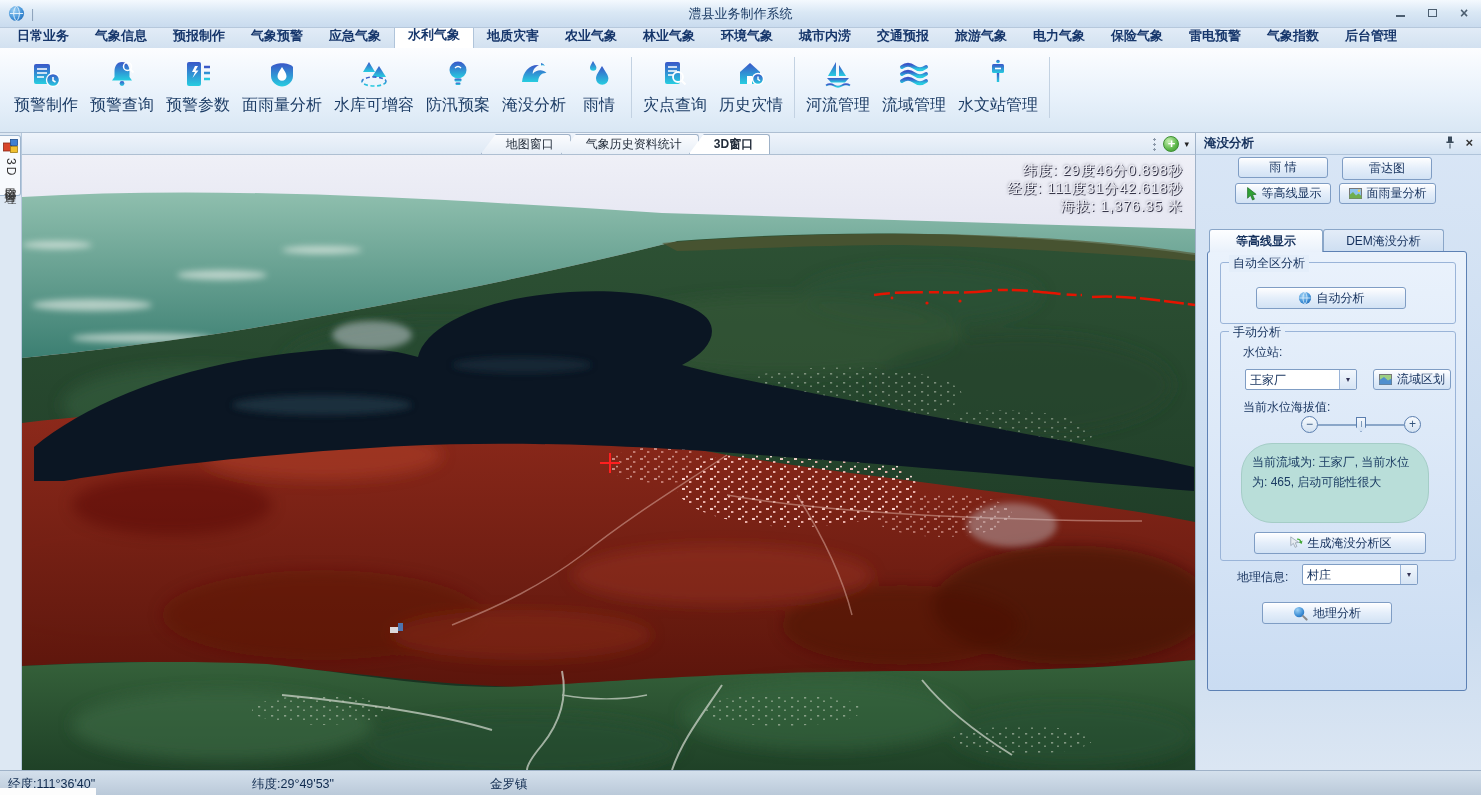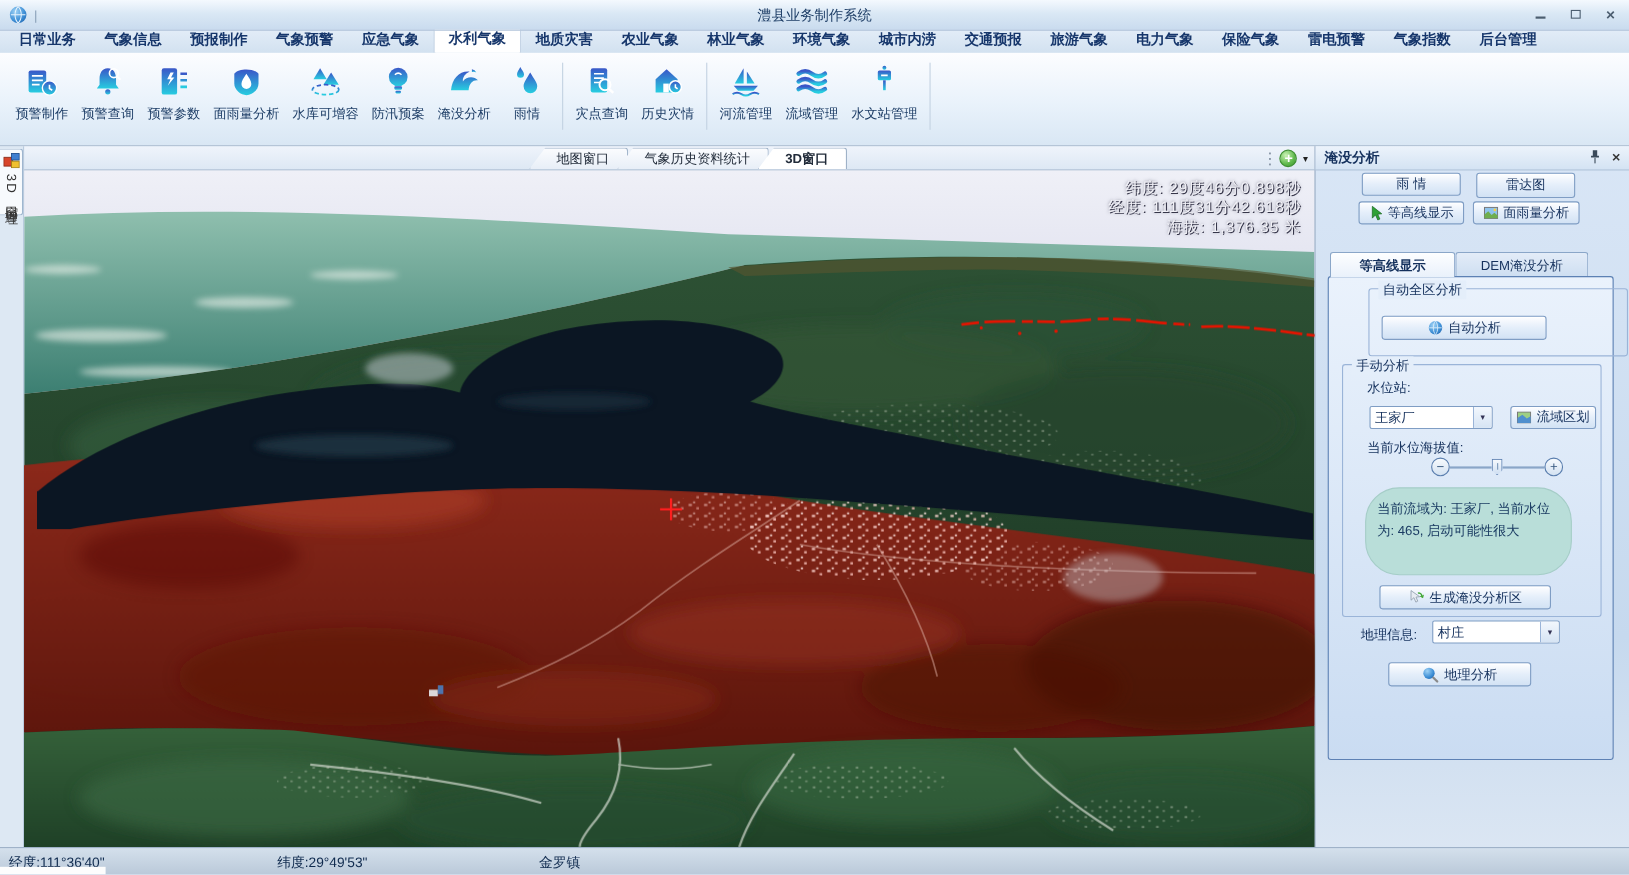--- a/index.html
+++ b/index.html
@@ -19,21 +19,21 @@
 
   
   .menubar { height:20px; background:linear-gradient(#e2ecf7,#d2e1f0); display:flex; align-items:flex-end; padding-left:4px; }
   .menu-item { padding:2px 13px 3px; font-size:13px; font-weight:bold; color:#16366b; white-space:nowrap; }
   .menu-item.active { background:#fff; border:1px solid #b0c4da; border-bottom:none; border-radius:3px 3px 0 0; padding-bottom:4px; }
 
   
   .ribbon { height:85px; background:linear-gradient(#fcfdff,#e9f2fb 55%,#d9e7f4); border-bottom:1px solid #aebfd2; display:flex; align-items:flex-start; padding:7px 4px 0 8px; }
   .ribbon-item { min-width:54px; display:flex; flex-direction:column; align-items:center; gap:5px; padding:3px 6px; color:#1d3d66; }
   .ribbon-item svg { width:32px; height:32px; }
-  .ribbon-label { font-size:12px; white-space:nowrap; }
+  .ribbon-label { font-size:16px; white-space:nowrap; }
   .ribbon-sep { width:1px; background:#c3d2e2; align-self:stretch; margin:2px 5px 14px; }
 
   
   .workspace { height:637px; display:flex; }
 
   .leftstrip { width:22px; background:#dde8f3; border-right:1px solid #b6c8dc; }
   .strip-tab { margin-top:2px; width:21px; background:#f7fafd; border:1px solid #9fb6cf; border-left:none; border-radius:0 3px 3px 0; padding:3px 0 10px; display:flex; flex-direction:column; align-items:center; gap:5px; }
   .strip-tab svg { width:15px; height:14px; }
   .strip-text { writing-mode:vertical-rl; font-size:12px; color:#333; letter-spacing:2px; }
 
@@ -444,21 +444,21 @@
           <circle cx="10" cy="2.8" r="1.3" fill="#f5d04a"></circle>
         </svg>
       <span>面雨量分析</span>
     </div>
 
     <div class="ptab active" style="left:13px; top:96px; width:114px;">等高线显示</div>
     <div class="ptab" style="left:127px; top:96px; width:121px;">DEM淹没分析</div>
 
     <div class="innerbox"></div>
 
-    <div class="groupbox" style="left:24px; top:129px; width:236px; height:62px;margin-left:24px;">
+    <div class="groupbox" style="left:24px; top:129px; width:236px; height:62px;">
       <span class="grouplabel">自动全区分析</span>
     </div>
     <div class="pbtn" style="left:60px; top:154px; width:150px; height:22px;">
       <svg width="14" height="14" viewBox="0 0 16 16">
           <circle cx="8" cy="8" r="7" fill="url(#sph)"></circle>
           <path d="M1.5,8 H14.5 M8,1 C5,4 5,12 8,15 M8,1 C11,4 11,12 8,15" stroke="#dff0fc" stroke-width="0.9" fill="none"></path>
         </svg>
       <span>自动分析</span>
     </div>
 
@@ -479,21 +479,21 @@
     </div>
     <span class="plabel" style="left:47px; top:266px;">当前水位海拔值:</span>
     <div class="sliderrow" style="left:105px; top:283px;">
       <div class="s-btn">−</div>
       <div class="s-track"></div>
       <div class="s-thumb"></div>
       <div class="s-track"></div>
       <div class="s-btn">+</div>
     </div>
     <div class="infobox" style="left:45px; top:310px; width:188px; height:80px;border-radius:31px;">当前流域为: 王家厂, 当前水位为: 465, 启动可能性很大</div>
-    <div class="pbtn" style="left:58px; top:399px; width:156px; height:22px;">
+    <div class="pbtn" style="left:58px; top:399px; width:172px; height:22px;">
       <svg width="14" height="14" viewBox="0 0 16 16">
           <path d="M2,1 L2,11 L5,8.4 L7,13 L9,12 L7.2,7.8 L11,7.4 Z" fill="#e7ecf2" stroke="#8a98a8" stroke-width="0.8"></path>
           <path d="M9,3 a4,4 0 0 1 5,3 l1.5,-1 l-1,4 l-3.5,-1.8 l1.5,-0.8 a2.6,2.6 0 0 0 -3.2,-2 Z" fill="#44a838"></path>
         </svg>
       <span>生成淹没分析区</span>
     </div>
 
     <span class="plabel" style="left:41px; top:436px;">地理信息:</span>
     <div class="combo" style="left:106px; top:431px; width:116px;">
       <span class="combo-text">村庄</span>

